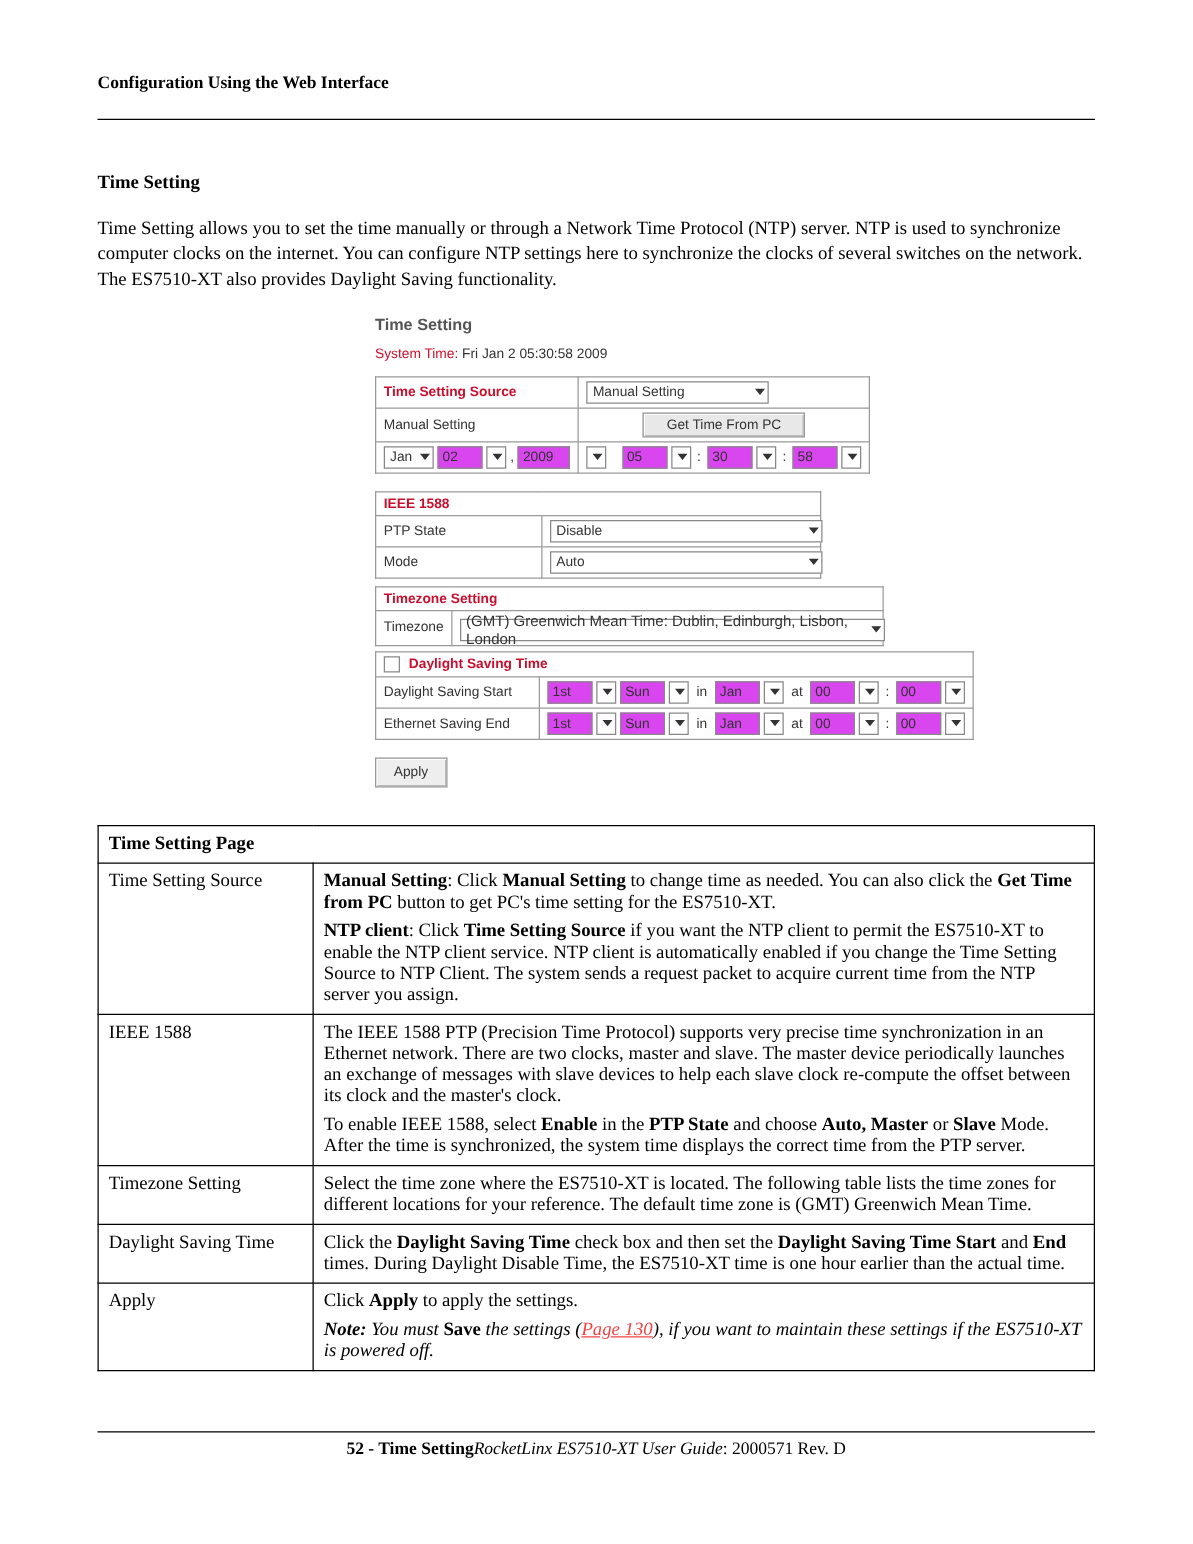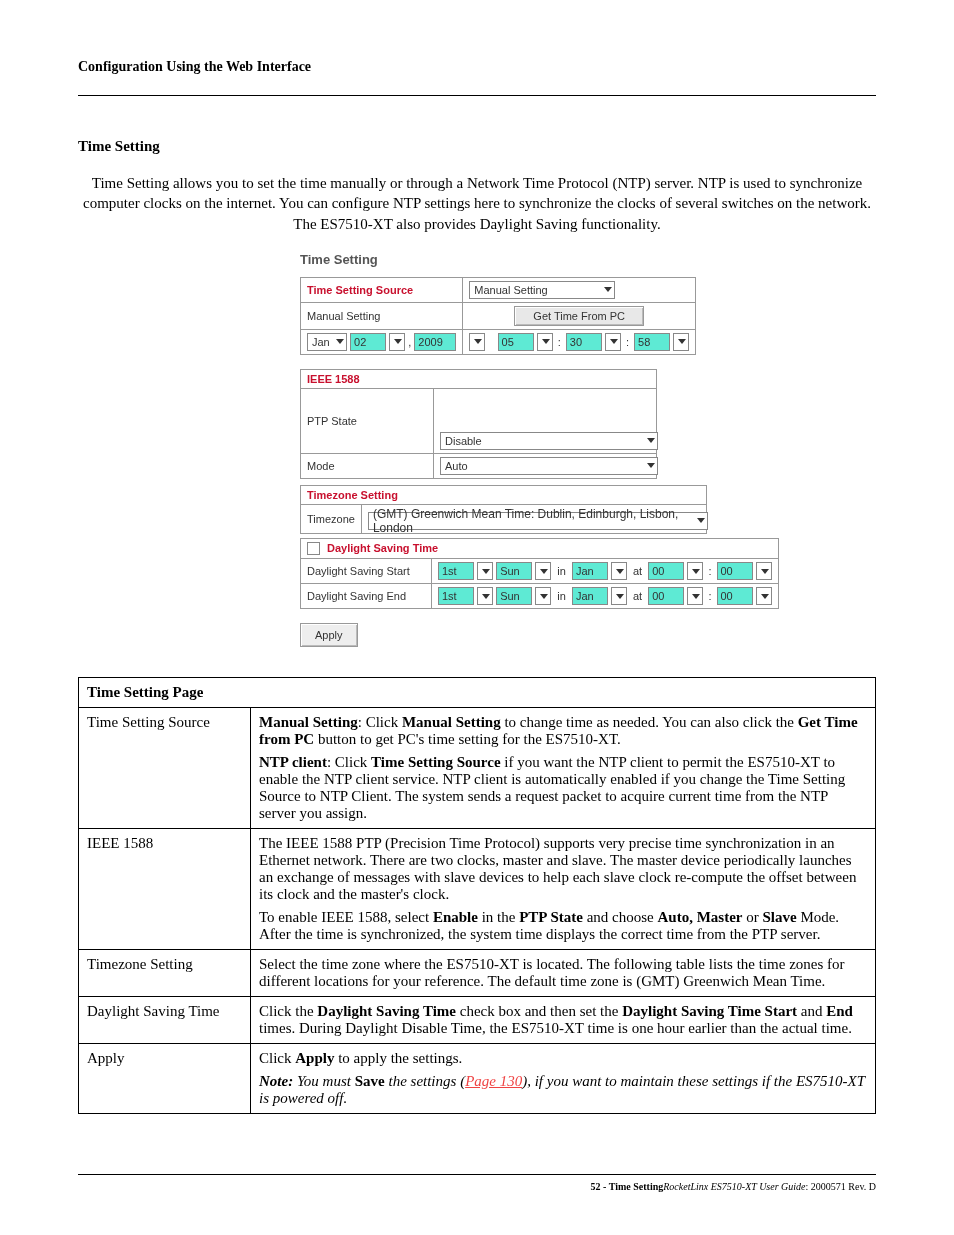--- a/index.html
+++ b/index.html
@@ -8,46 +8,46 @@
     color: #000;
     margin: 0;
     padding: 58px 78px 40px 78px;
     width: 954px;
     box-sizing: border-box;
     background: #fff;
   }
   .topline { border-bottom: 1px solid #000; padding-bottom: 20px; margin-bottom: 42px; }
   .topline b { font-size: 14px; }
   h2.section { font-size: 15px; font-weight: bold; margin: 0 0 18px 0; }
-  p.intro { margin: 0 0 18px 0; line-height: 1.35; text-align: center; }
+  p.intro { margin: 0 0 18px 0; line-height: 1.35; }
   .screenshot-wrap { margin: 0 0 30px 222px; }
   .ui { font-family: Arial, Helvetica, sans-serif; font-size: 11px; color: #333; }
   .ui-title { font-weight: bold; font-size: 13px; color: #555; margin-bottom: 10px; }
   .sys-time-row { margin-bottom: 12px; }
   .sys-time-label { color: #c8102e; font-size: 11px; }
   .sys-time-val { color: #333; font-size: 11px; }
   table.ui-tbl { border-collapse: collapse; }
   table.ui-tbl td { border: 1px solid #999; padding: 3px 6px; vertical-align: middle; }
   .red-hdr { color: #c8102e; font-weight: bold; }
   .dropdown {
     display: inline-flex; align-items: center; border: 1px solid #888;
     background: #fff; height: 16px; padding: 0 2px 0 4px; font-size: 11px;
   }
   .dropdown .dd-text { min-width: 18px; padding-right: 6px; }
   .dd-arrow { width:0;height:0;border-left:4px solid transparent;border-right:4px solid transparent;border-top:5px solid #333; }
-  .txtbox { border:1px solid #888; background:#5eead4; height:16px; padding:0 3px; font-size:11px; display:inline-flex; align-items:center; min-width:28px; }
+  .txtbox { border:1px solid #888; background:#d946ef; height:16px; padding:0 3px; font-size:11px; display:inline-flex; align-items:center; min-width:28px; }
   .btn-emb { display:inline-block; border:1px solid #999; background:#e8e8e8; padding:3px 18px; font-size:11px; box-shadow: inset 1px 1px 0 #fff, inset -1px -1px 0 #bbb; }
   .apply-btn { display:inline-block; border:1px solid #999; background:#eee; padding:5px 14px; font-size:11px; margin-top:14px; box-shadow: inset 1px 1px 0 #fff, inset -1px -1px 0 #bbb; }
   .checkbox { display:inline-block; width:11px; height:11px; border:1px solid #888; background:#fff; vertical-align:middle; margin-right:4px; }
   .sect-gap { height: 14px; }
   table.desc { border-collapse: collapse; width: 100%; margin-top: 10px; }
   table.desc th, table.desc td { border: 1px solid #000; padding: 6px 8px; vertical-align: top; font-size: 15px; }
   table.desc .hdr-row td { font-weight: bold; }
   a.pagelink { color: #ef4444; text-decoration: underline; }
-  .footer { display:flex; justify-content:flex-end; border-top:1px solid #000; margin-top:60px; padding-top:6px; font-size:10px; }
+  .footer { display:flex; justify-content:center; border-top:1px solid #000; margin-top:48px; padding-top:6px; font-size:14px; }
   .footer .left { font-weight:bold; }
   .footer .right { font-style: italic; }
   .footer .right .normal { font-style: normal; }
   .inline-row { white-space: nowrap; }
   .inline-row > * { vertical-align: middle; }
   .sep-colon { padding: 0 2px; }
   .mid-dd .dd-text { min-width: 110px; }
   .src-dd .dd-text { min-width: 124px; }
   .tz-dd .dd-text { min-width: 310px; font-size:12px; }
 </style>
@@ -57,20 +57,24 @@
 <div class="topline">
   <b>Configuration Using the Web Interface</b>
 </div>
 
 <h2 class="section">Time Setting</h2>
 
 <p class="intro">Time Setting allows you to set the time manually or through a Network Time Protocol (NTP) server. NTP is used to synchronize computer clocks on the internet. You can configure NTP settings here to synchronize the clocks of several switches on the network. The ES7510-XT also provides Daylight Saving functionality.</p>
 
 <div class="screenshot-wrap ui">
   <div class="ui-title">Time Setting</div>
+  <div class="sys-time-row">
+    <span class="sys-time-label">System Time:</span>
+    <span class="sys-time-val">Fri Jan 2 05:30:58 2009</span>
+  </div>
 
   <table class="ui-tbl">
     <tbody>
         <tr>
       <td style="width:120px;"><span class="red-hdr">Time Setting Source</span></td>
       <td style="width:190px;">
         <span class="dropdown src-dd">
           <span class="dd-text">Manual Setting</span>
           <span class="dd-arrow"></span>
         </span>
@@ -120,21 +124,21 @@
   <div class="sect-gap"></div>
 
   <table class="ui-tbl">
     <tbody>
         <tr>
           <td colspan="2" style="width:330px;"><span class="red-hdr">IEEE 1588</span></td>
         </tr>
     <tr>
       <td style="width:120px;"><span>PTP State</span></td>
       <td style="width:210px;">
-        <span class="dropdown mid-dd" style="width:100%; justify-content:center;margin-top:40px;">
+        <span class="dropdown mid-dd" style="width:100%; justify-content:center;">
           <span class="dd-text" style="flex:1;">Disable</span>
           <span class="dd-arrow"></span>
         </span>
       </td>
     </tr>
     <tr>
       <td><span>Mode</span></td>
       <td>
         <span class="dropdown mid-dd" style="width:100%; justify-content:space-between;">
           <span class="dd-text" style="flex:1;">Auto</span>
@@ -196,21 +200,21 @@
               <span class="dd-arrow"></span>
             </span>
         <span class="sep-colon">:</span>
         <span class="txtbox">00</span>
         <span class="dropdown" style="min-width:0;">
               <span class="dd-arrow"></span>
             </span>
       </td>
     </tr>
     <tr>
-      <td><span>Daylight Saving End</span></td>
+      <td><span>Ethernet Saving End</span></td>
       <td class="inline-row">
         <span class="txtbox">1st</span>
         <span class="dropdown" style="min-width:0;">
               <span class="dd-arrow"></span>
             </span>
         <span class="txtbox">Sun</span>
         <span class="dropdown" style="min-width:0;">
               <span class="dd-arrow"></span>
             </span>
         <span style="padding:0 3px;">in</span>

